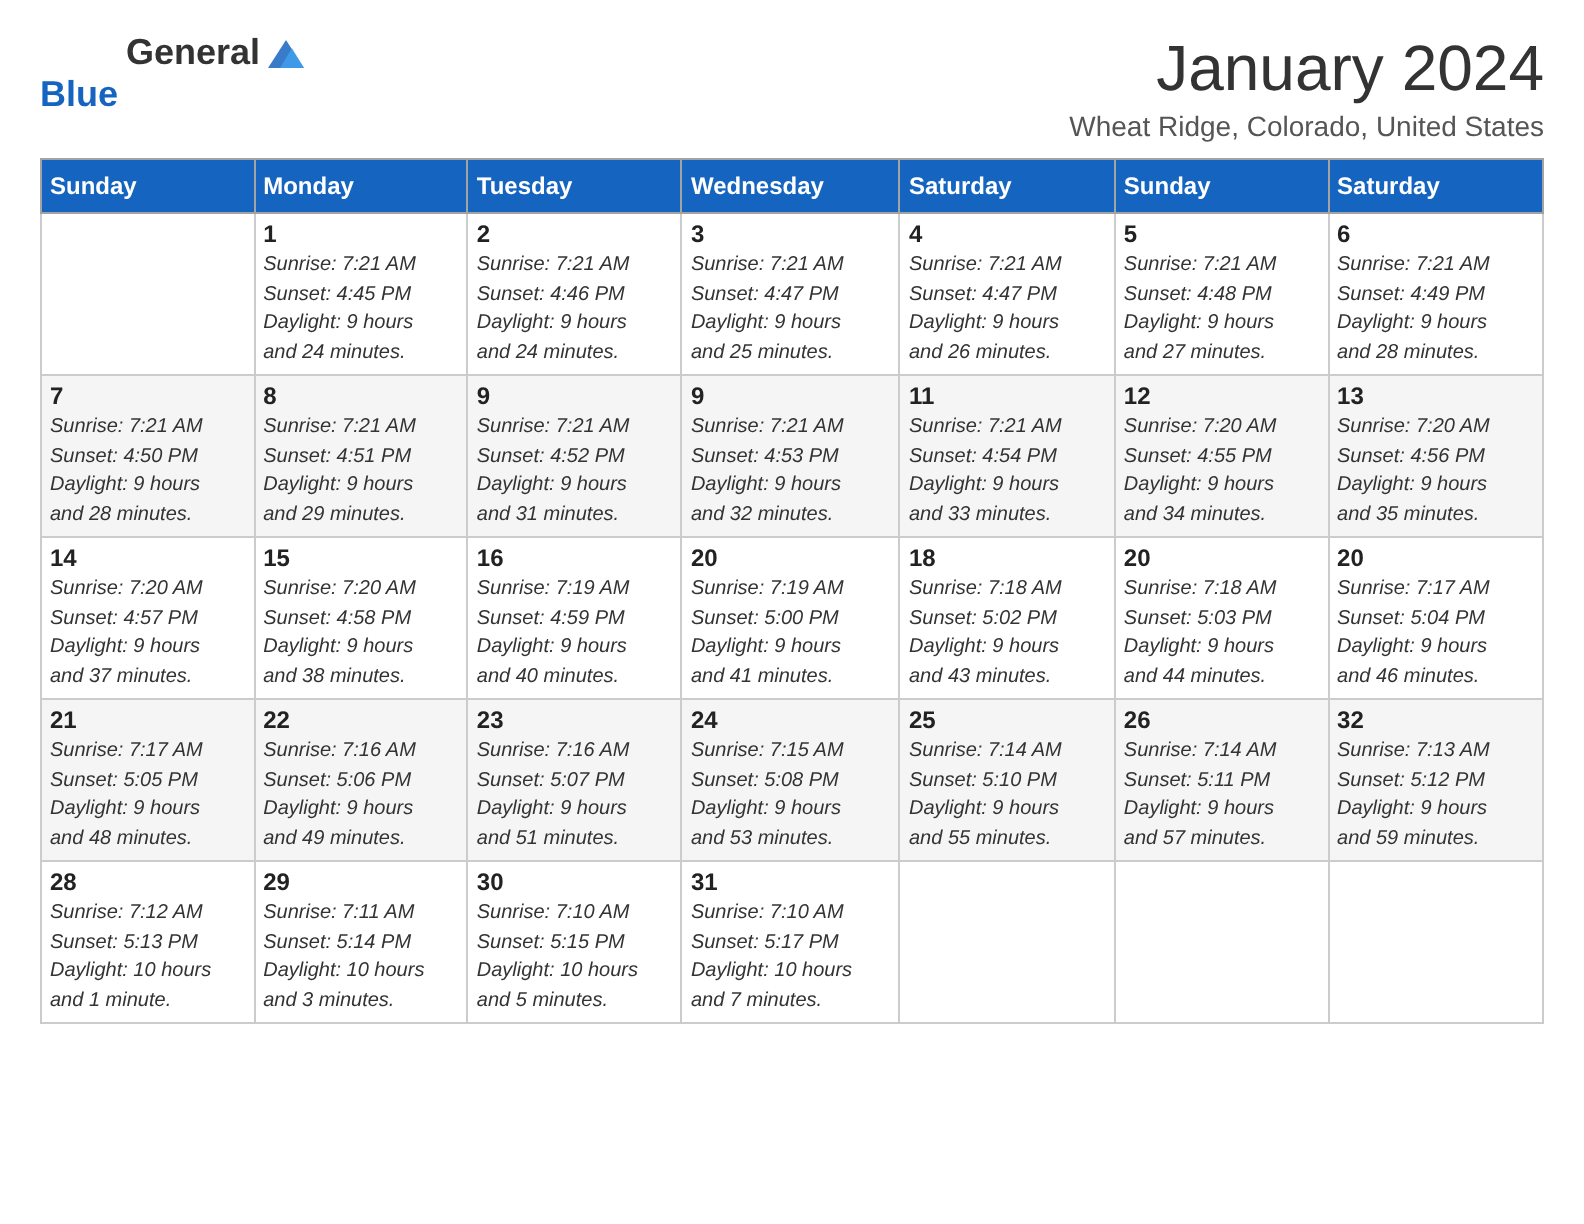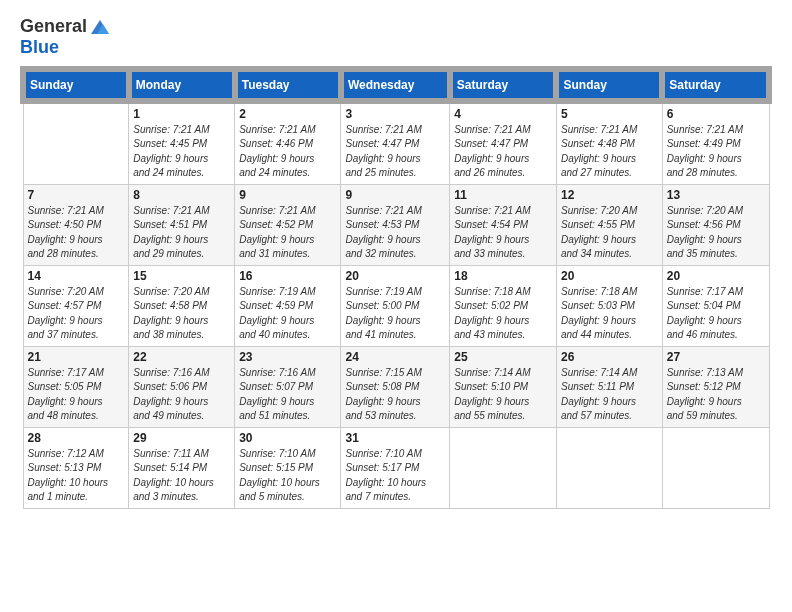--- a/index.html
+++ b/index.html
@@ -56,21 +56,21 @@
       border-collapse: collapse;
       font-size: 11px;
     }
     .calendar-table thead tr th {
       background: #1565c0;
       color: #fff;
       padding: 6px 4px;
       text-align: left;
       font-size: 12px;
       font-weight: bold;
-      border: 6px solid #a3a3a3;
+      border: 1px solid #a3a3a3;
     }
     .calendar-table tbody tr td {
       border: 1px solid #ccc;
       vertical-align: top;
       padding: 3px 4px;
       width: 113px;
       min-height: 70px;
       background: #fff;
     }
     .calendar-table tbody tr:nth-child(even) td {
@@ -92,31 +92,33 @@
       background: #fff !important;
     }
   </style>
 </head>
 <body>
 
 <div class="page">
   <div class="header">
     <div class="logo">
       <div>
-        <div style="display:flex;align-items:center;">
+        <div style="display:flex;align-items:center;margin-left:43px;">
           <span class="logo-text logo-general">General</span>
           <svg class="logo-icon" viewBox="0 0 22 22">
             <polygon points="2,18 11,4 20,18" fill="#1565c0" opacity="0.85"></polygon>
             <polygon points="8,18 14,8 20,18" fill="#42a5f5" opacity="0.7"></polygon>
           </svg>
         </div>
         <span class="logo-text logo-blue">Blue</span>
       </div>
     </div>
     <div class="title-block">
+      <div class="calendar-title">January 2024</div>
+      <div class="calendar-subtitle">Wheat Ridge, Colorado, United States</div>
     </div>
   </div>
 
   <table class="calendar-table">
     <thead>
       <tr>
       <th>Sunday</th>
           <th>Monday</th>
           <th>Tuesday</th>
           <th>Wednesday</th>
@@ -232,21 +234,21 @@
           </td>
           <td>
             <div class="day-number">25</div>
             <div class="day-info">Sunrise: 7:14 AM<br>Sunset: 5:10 PM<br>Daylight: 9 hours<br>and 55 minutes.</div>
           </td>
           <td>
             <div class="day-number">26</div>
             <div class="day-info">Sunrise: 7:14 AM<br>Sunset: 5:11 PM<br>Daylight: 9 hours<br>and 57 minutes.</div>
           </td>
           <td>
-            <div class="day-number">27</div>
+            <div class="day-number">32</div>
             <div class="day-info">Sunrise: 7:13 AM<br>Sunset: 5:12 PM<br>Daylight: 9 hours<br>and 59 minutes.</div>
           </td>
         </tr>
         <tr>
           <td>
             <div class="day-number">28</div>
             <div class="day-info">Sunrise: 7:12 AM<br>Sunset: 5:13 PM<br>Daylight: 10 hours<br>and 1 minute.</div>
           </td>
           <td>
             <div class="day-number">29</div>

